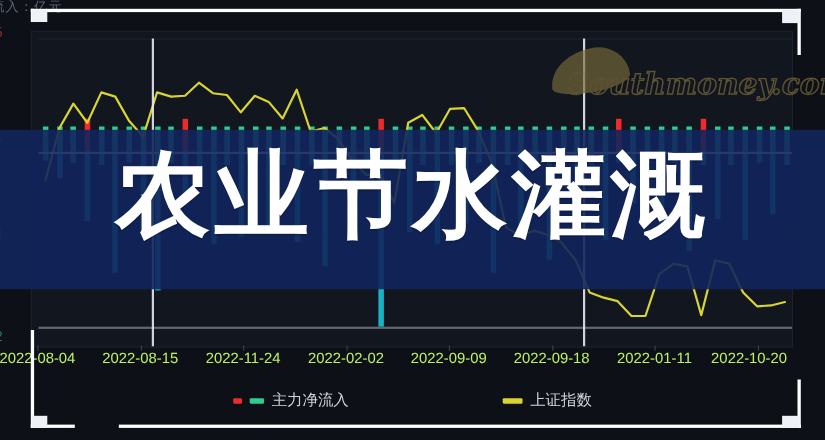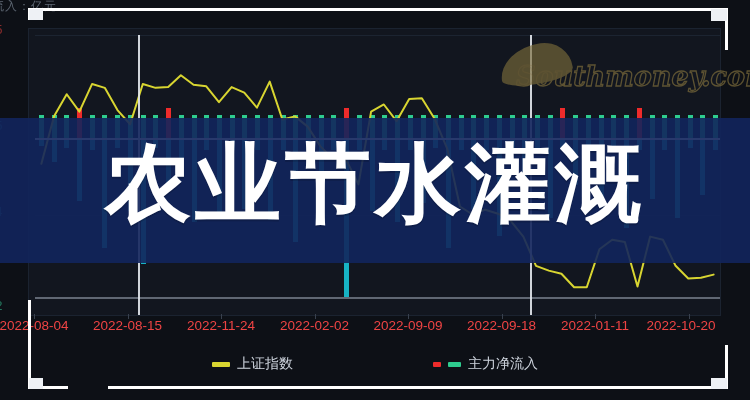--- a/index.html
+++ b/index.html
@@ -65,21 +65,21 @@
 
   
   #blueband{
     position:absolute; left:0; right:0; top:118px; height:145px;
     background:#12255c; opacity:.90;
   }
   #title{
     position:absolute; left:0; right:0; top:140px;
     text-align:center; color:#ffffff;
     font-size:86px; font-weight:bold; letter-spacing:4px;
-    font-family:Liberation Sans, sans-serif;
+    font-family:Liberation Mono, monospace;
     text-shadow:0 2px 0 rgba(0,0,0,.15);
     line-height:1.02; white-space:nowrap;
   }
 
   
   #watermark{
     position:absolute; left:498px; top:28px; width:252px; height:72px;
     opacity:.72; pointer-events:none;
   }
   #wm-cn{
@@ -101,21 +101,21 @@
     background:#7a6a3a; opacity:.9;
     border-radius:60% 40% 55% 45% / 80% 70% 30% 20%;
     transform:rotate(-8deg);
   }
 
   
   #xaxis{
     position:absolute; left:0; right:0; top:318px; height:26px;
   }
   .xlab{
-    position:absolute; top:0; font-size:13.5px; color:#ef4444;
+    position:absolute; top:0; font-size:13.5px; color:#bef264;
     white-space:nowrap; transform:translateX(-50%);
     font-family:"Liberation Sans",sans-serif;
   }
   .xtick{ position:absolute; top:-4px; width:1px; height:5px; background:#39414e; }
 
   
   #legend{
     position:absolute; left:0; right:0; top:352px; height:24px;
     display:flex; justify-content:center; align-items:center; gap:140px;
   }
@@ -306,27 +306,27 @@
       <div class="xlab" style="left: 501.5px;">2022-09-18</div>
       <div class="xtick" style="left: 501.5px;"></div>
       <div class="xlab" style="left: 595px;">2022-01-11</div>
       <div class="xtick" style="left: 595px;"></div>
       <div class="xlab" style="left: 681px;">2022-10-20</div>
       <div class="xtick" style="left: 688.5px;"></div>
     </div>
 
   <div id="legend">
     <div class="leg">
-      <span class="sw sw-yellow"></span>
-      <span class="leg-label">上证指数</span>
-    </div>
-    <div class="leg">
       <span class="sw sw-red"></span>
       <span class="sw sw-green"></span>
       <span class="leg-label">主力净流入</span>
+    </div>
+    <div class="leg">
+      <span class="sw sw-yellow"></span>
+      <span class="leg-label">上证指数</span>
     </div>
   </div>
 
   <div class="corner" id="fr-top"></div>
   <div class="corner" id="fr-left"></div>
   <div class="corner" id="fr-right"></div>
   <div class="corner" id="fr-bottom"></div>
   <div class="corner" id="fr-bleft"></div>
   <div class="corner" id="fr-bl2"></div>
   <div class="corner" id="fr-rb"></div>

